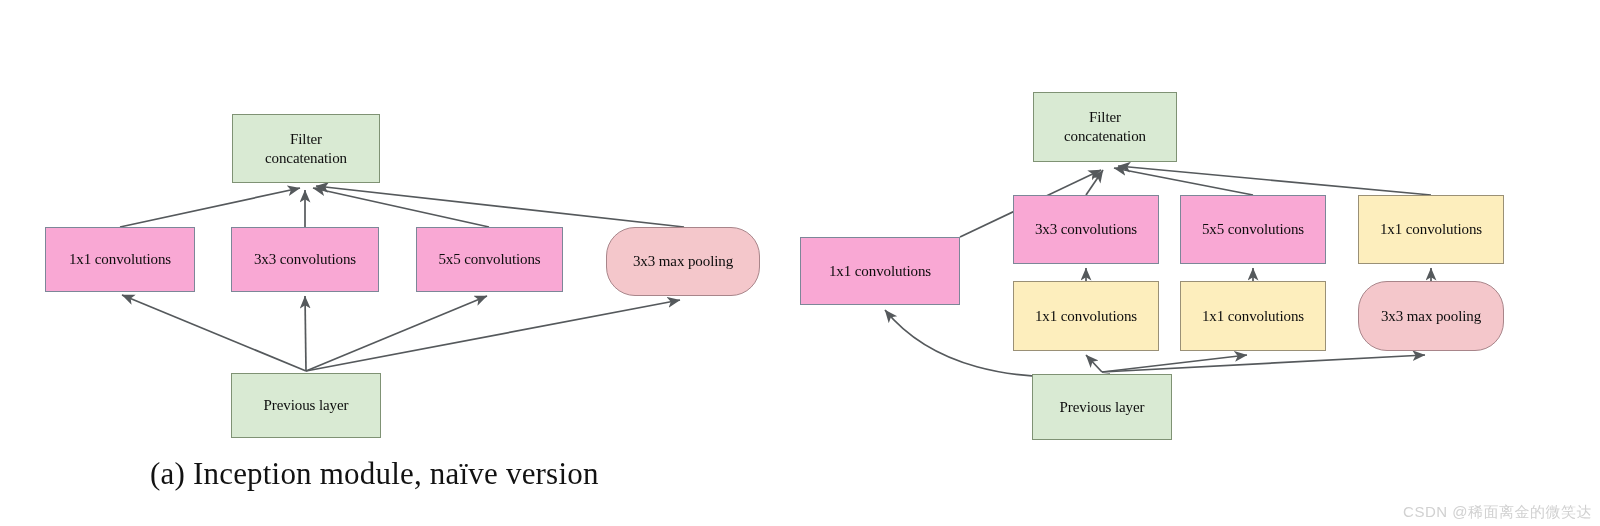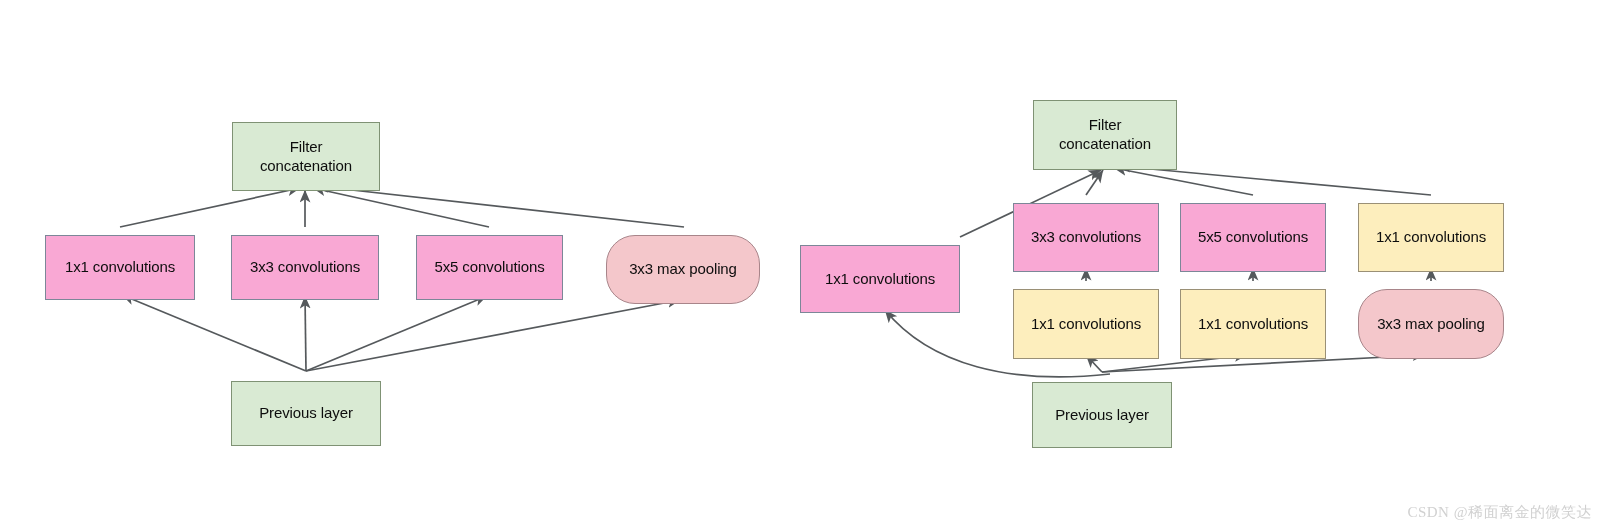--- a/index.html
+++ b/index.html
@@ -38,26 +38,25 @@
 
   .node {
     position: absolute;
     box-sizing: border-box;
     border: 1.6px solid #7a7f73;
     display: flex;
     align-items: center;
     justify-content: center;
     text-align: center;
     color: #0d0d0d;
-    font-family: Liberation Sans, sans-serif;
+    font-family: Liberation Serif, serif;
     font-size: 15px;
     line-height: 1.25;
     letter-spacing: -0.1px;
     white-space: pre-line;
-    margin-top: 8px;
   }
   .node.green  { background: #d9ead3; border-color: #7f9274; }
   .node.blue   { background: #f9a8d4; border-color: #7c8798; }
   .node.yellow { background: #fdeebd; border-color: #9a9076; }
   .node.pink   { background: #f4c7cb; border-color: #a8858a; border-radius: 29px; }
 
   .caption {
     position: absolute;
     font-family: "Liberation Serif", serif;
     font-size: 31px;
@@ -65,21 +64,21 @@
     white-space: nowrap;
     letter-spacing: 0.2px;
   }
   #caption-a { left: 150px; top: 456px; }
   #caption-b { left: 815px; top: 456px; }
 
   .watermark {
     position: absolute;
     right: 8px;
     bottom: 4px;
-    font-family: Liberation Serif, serif;
+    font-family: Liberation Sans, sans-serif;
     font-size: 15px;
     color: #c9c9c9;
     white-space: nowrap;
     letter-spacing: 0.5px;
     opacity: 0.85;
   }
 </style>
 </head>
 <body>
 
@@ -159,16 +158,17 @@
 
     <div class="node yellow" style="left:233px; top:281px; width:146px; height:70px;">1x1 convolutions</div>
 
     <div class="node yellow" style="left:400px; top:281px; width:146px; height:70px;">1x1 convolutions</div>
 
     <div class="node pink" style="left:578px; top:281px; width:146px; height:70px;">3x3 max pooling</div>
 
     <div class="node green" style="left:252px; top:374px; width:140px; height:66px;">Previous layer</div>
   </div>
 
+  <div class="caption" id="caption-a">(a) Inception module, naïve version</div>
 
   <div class="watermark">CSDN @稀面离金的微笑达</div>
 
 </div>
 
 </body></html>

